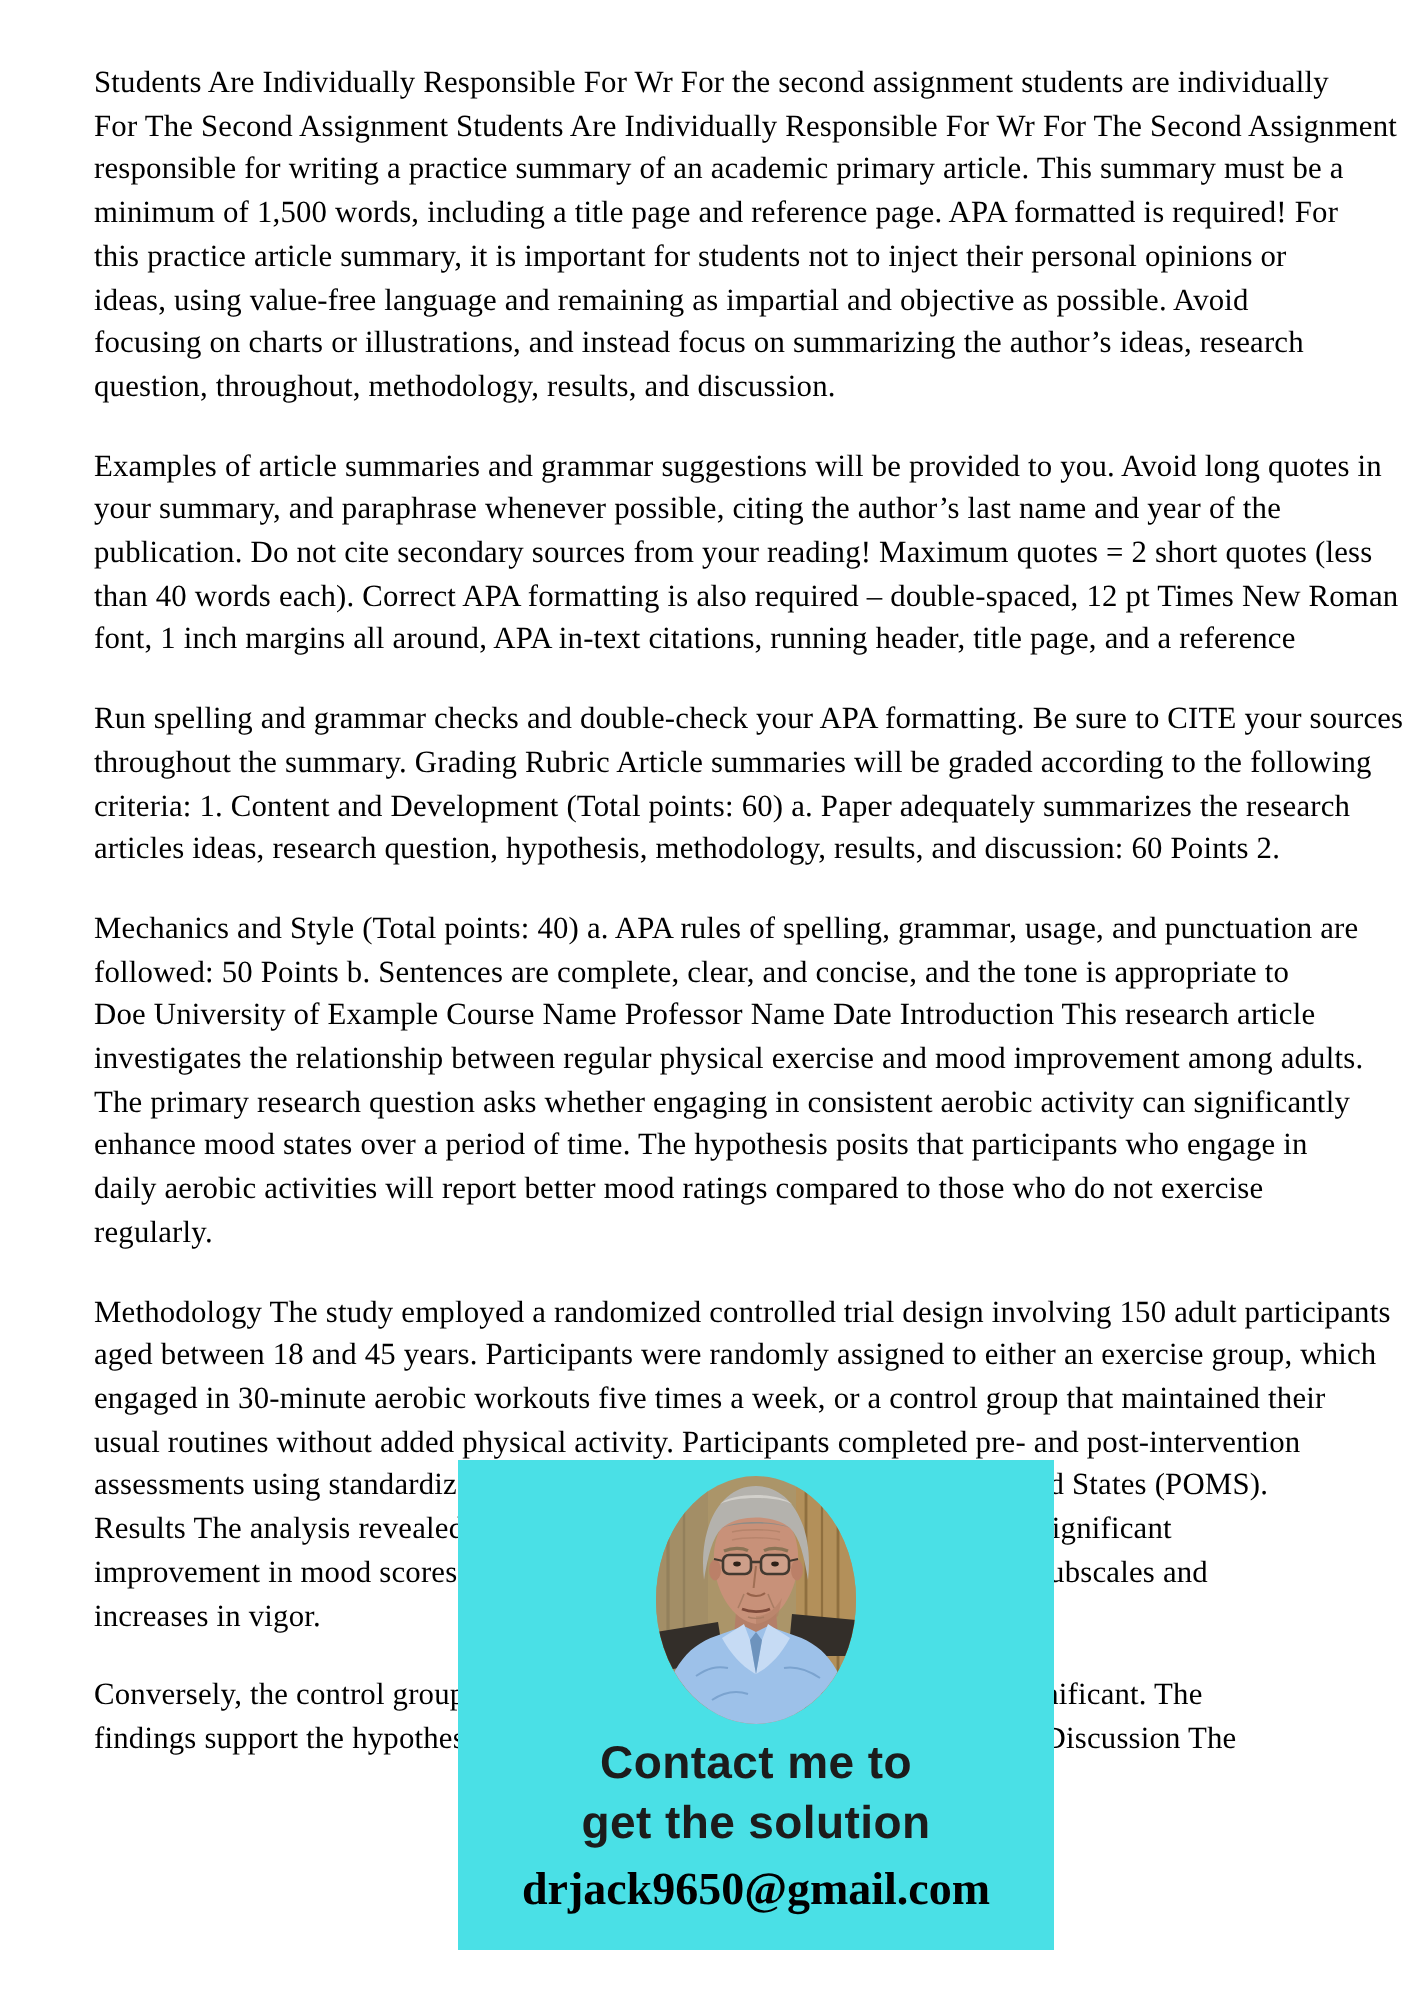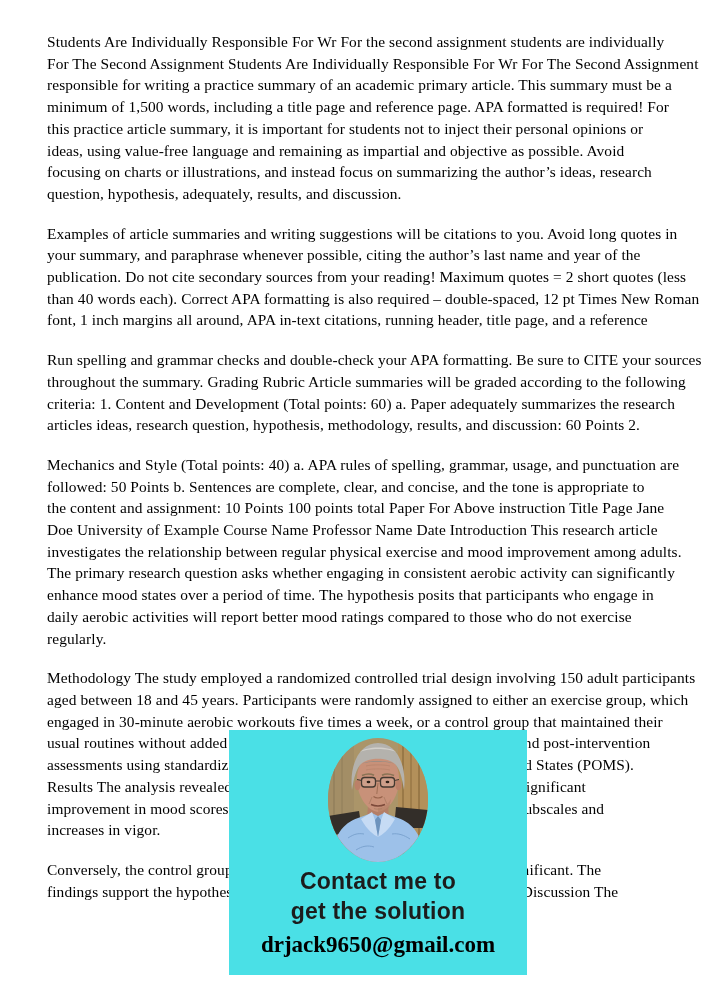--- a/index.html
+++ b/index.html
@@ -44,39 +44,38 @@
 
 <div class="page">
   <div class="para">
       <div class="doc-line">Students Are Individually Responsible For Wr For the second assignment students are individually</div>
       <div class="doc-line">For The Second Assignment Students Are Individually Responsible For Wr For The Second Assignment</div>
       <div class="doc-line">responsible for writing a practice summary of an academic primary article. This summary must be a</div>
       <div class="doc-line">minimum of 1,500 words, including a title page and reference page. APA formatted is required! For</div>
       <div class="doc-line">this practice article summary, it is important for students not to inject their personal opinions or</div>
       <div class="doc-line">ideas, using value-free language and remaining as impartial and objective as possible. Avoid</div>
       <div class="doc-line">focusing on charts or illustrations, and instead focus on summarizing the author’s ideas, research</div>
-      <div class="doc-line">question, hypothesis, adequately, results, and discussion.</div>
+      <div class="doc-line">question, throughout, methodology, results, and discussion.</div>
     </div>
   <div class="para">
-      <div class="doc-line">Examples of article summaries and writing suggestions will be citations to you. Avoid long quotes in</div>
+      <div class="doc-line">Examples of article summaries and grammar suggestions will be provided to you. Avoid long quotes in</div>
       <div class="doc-line">your summary, and paraphrase whenever possible, citing the author’s last name and year of the</div>
       <div class="doc-line">publication. Do not cite secondary sources from your reading! Maximum quotes = 2 short quotes (less</div>
       <div class="doc-line">than 40 words each). Correct APA formatting is also required – double-spaced, 12 pt Times New Roman</div>
       <div class="doc-line">font, 1 inch margins all around, APA in-text citations, running header, title page, and a reference</div>
     </div>
   <div class="para">
       <div class="doc-line">Run spelling and grammar checks and double-check your APA formatting. Be sure to CITE your sources</div>
       <div class="doc-line">throughout the summary. Grading Rubric Article summaries will be graded according to the following</div>
       <div class="doc-line">criteria: 1. Content and Development (Total points: 60) a. Paper adequately summarizes the research</div>
       <div class="doc-line">articles ideas, research question, hypothesis, methodology, results, and discussion: 60 Points 2.</div>
     </div>
   <div class="para">
       <div class="doc-line">Mechanics and Style (Total points: 40) a. APA rules of spelling, grammar, usage, and punctuation are</div>
       <div class="doc-line">followed: 50 Points b. Sentences are complete, clear, and concise, and the tone is appropriate to</div>
-      <div class="doc-line">the content and assignment: 10 Points 100 points total Paper For Above instruction Title Page Jane</div>
       <div class="doc-line">Doe University of Example Course Name Professor Name Date Introduction This research article</div>
       <div class="doc-line">investigates the relationship between regular physical exercise and mood improvement among adults.</div>
       <div class="doc-line">The primary research question asks whether engaging in consistent aerobic activity can significantly</div>
       <div class="doc-line">enhance mood states over a period of time. The hypothesis posits that participants who engage in</div>
       <div class="doc-line">daily aerobic activities will report better mood ratings compared to those who do not exercise</div>
       <div class="doc-line">regularly.</div>
     </div>
   <div class="para">
       <div class="doc-line">Methodology The study employed a randomized controlled trial design involving 150 adult participants</div>
       <div class="doc-line">aged between 18 and 45 years. Participants were randomly assigned to either an exercise group, which</div>

